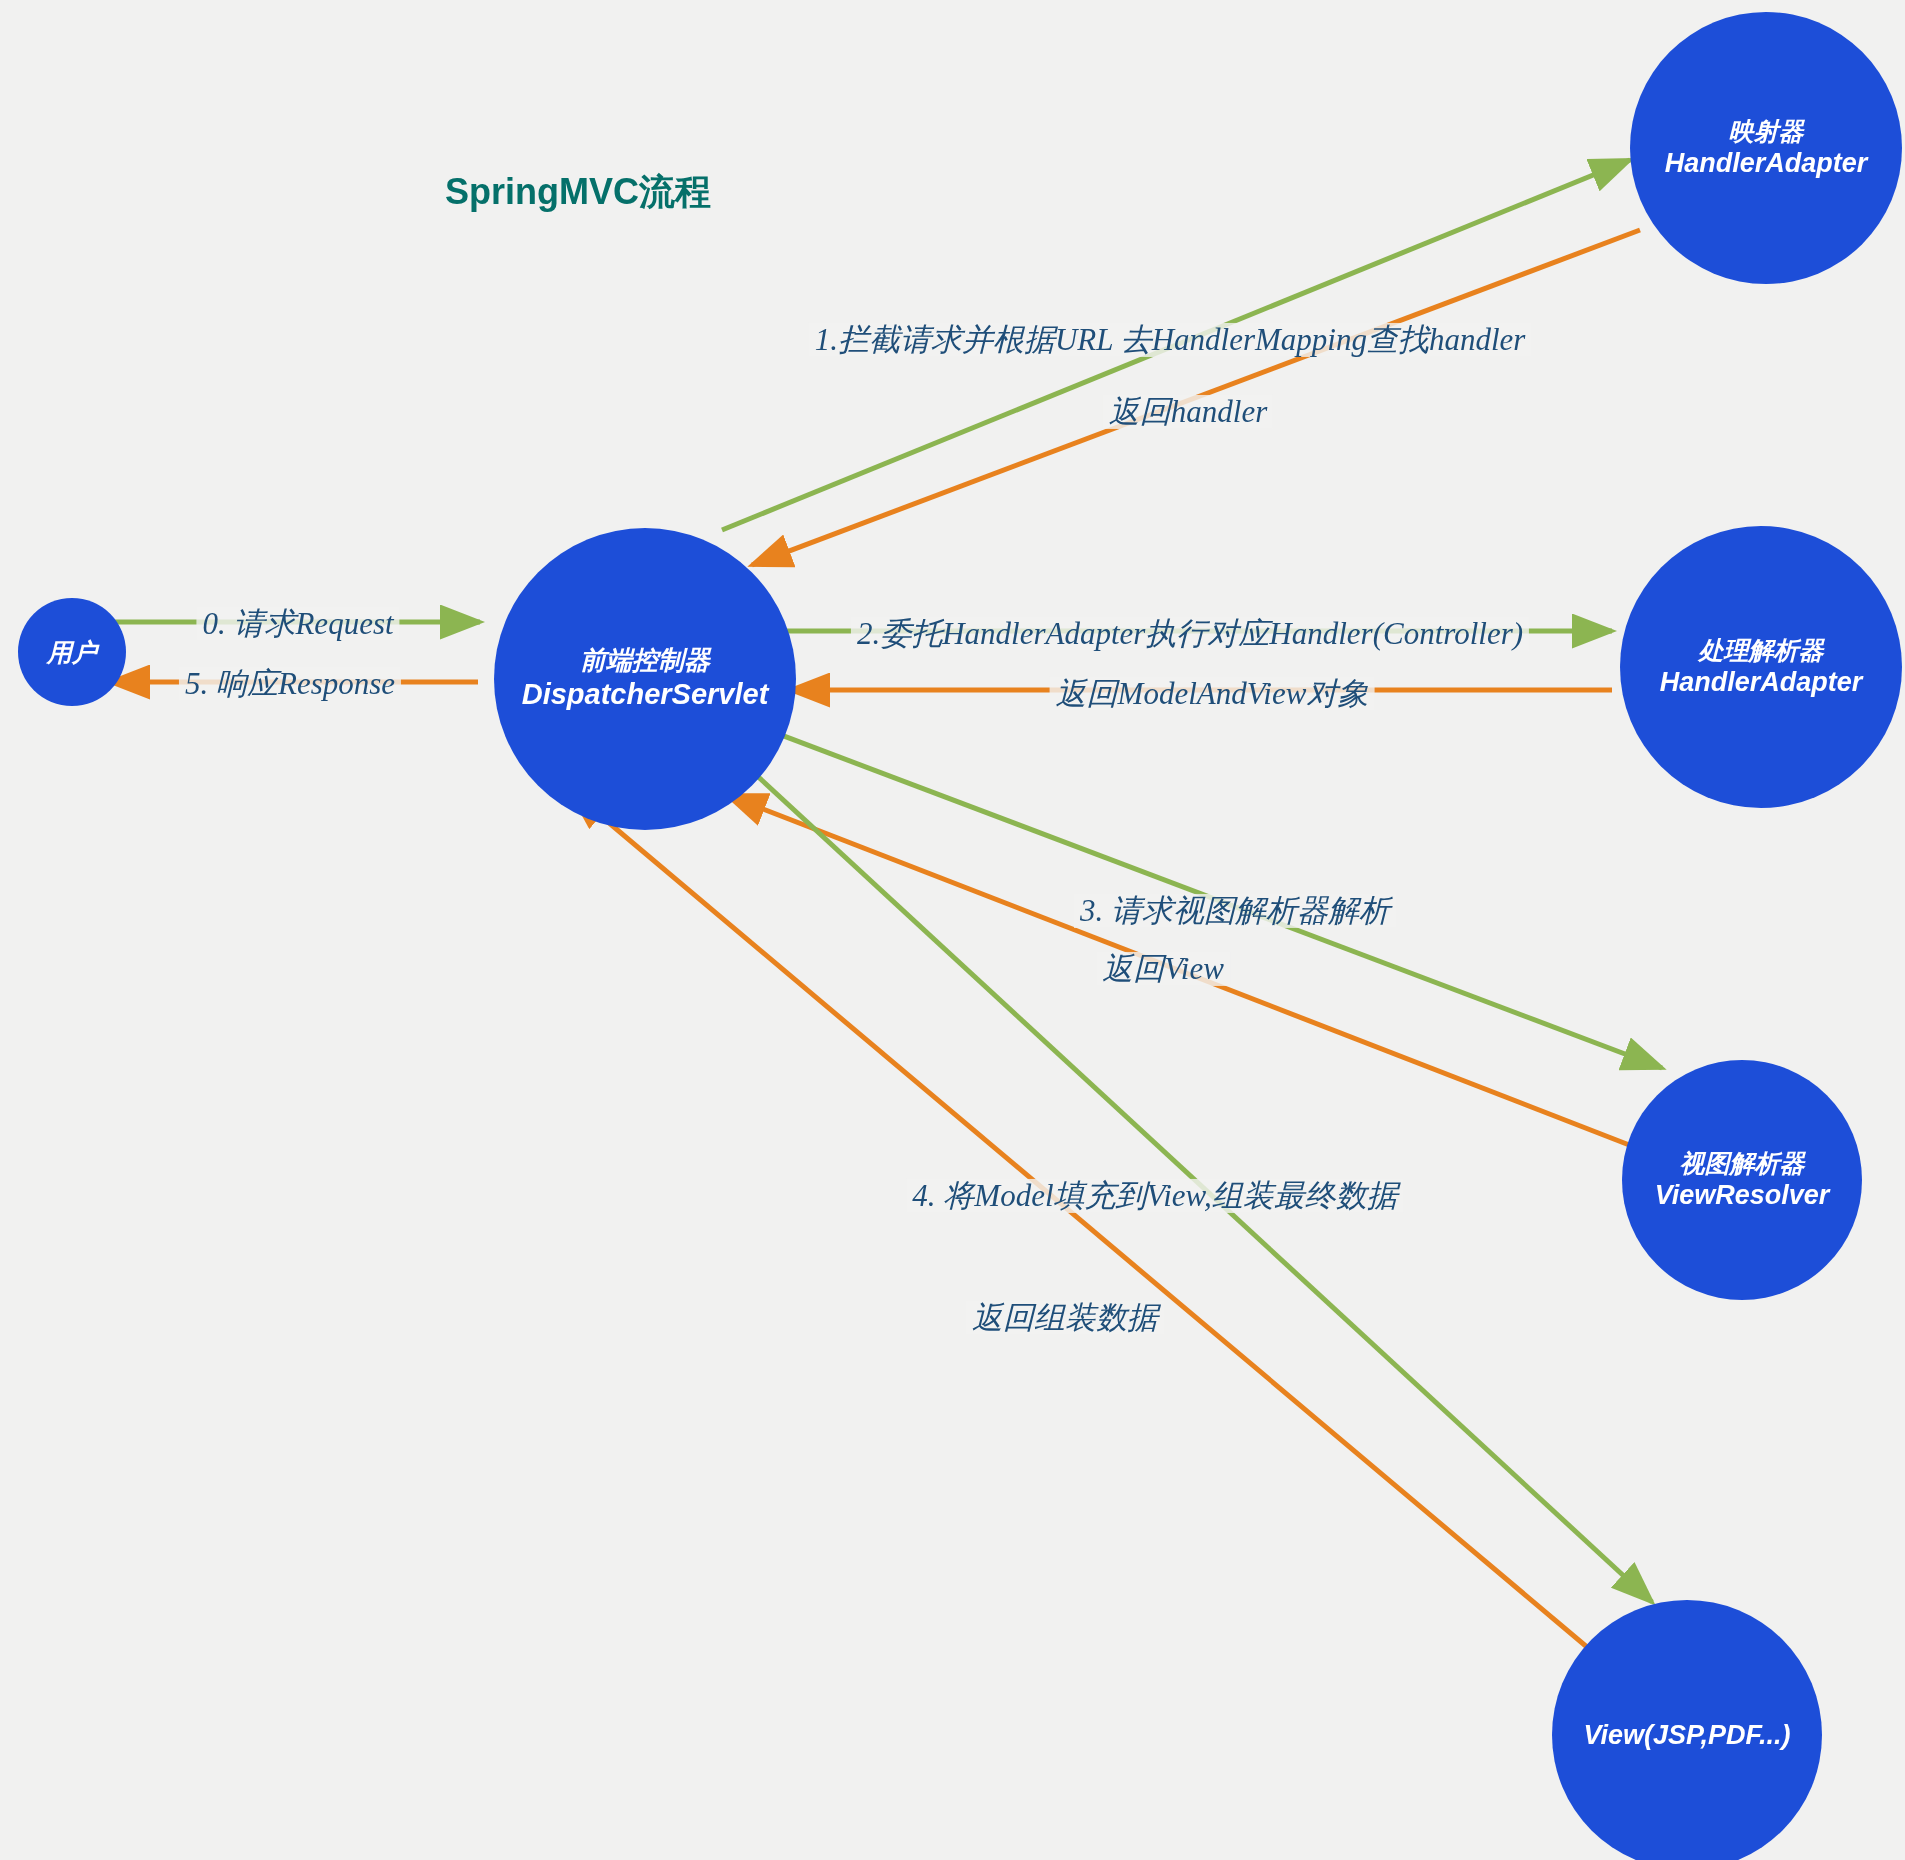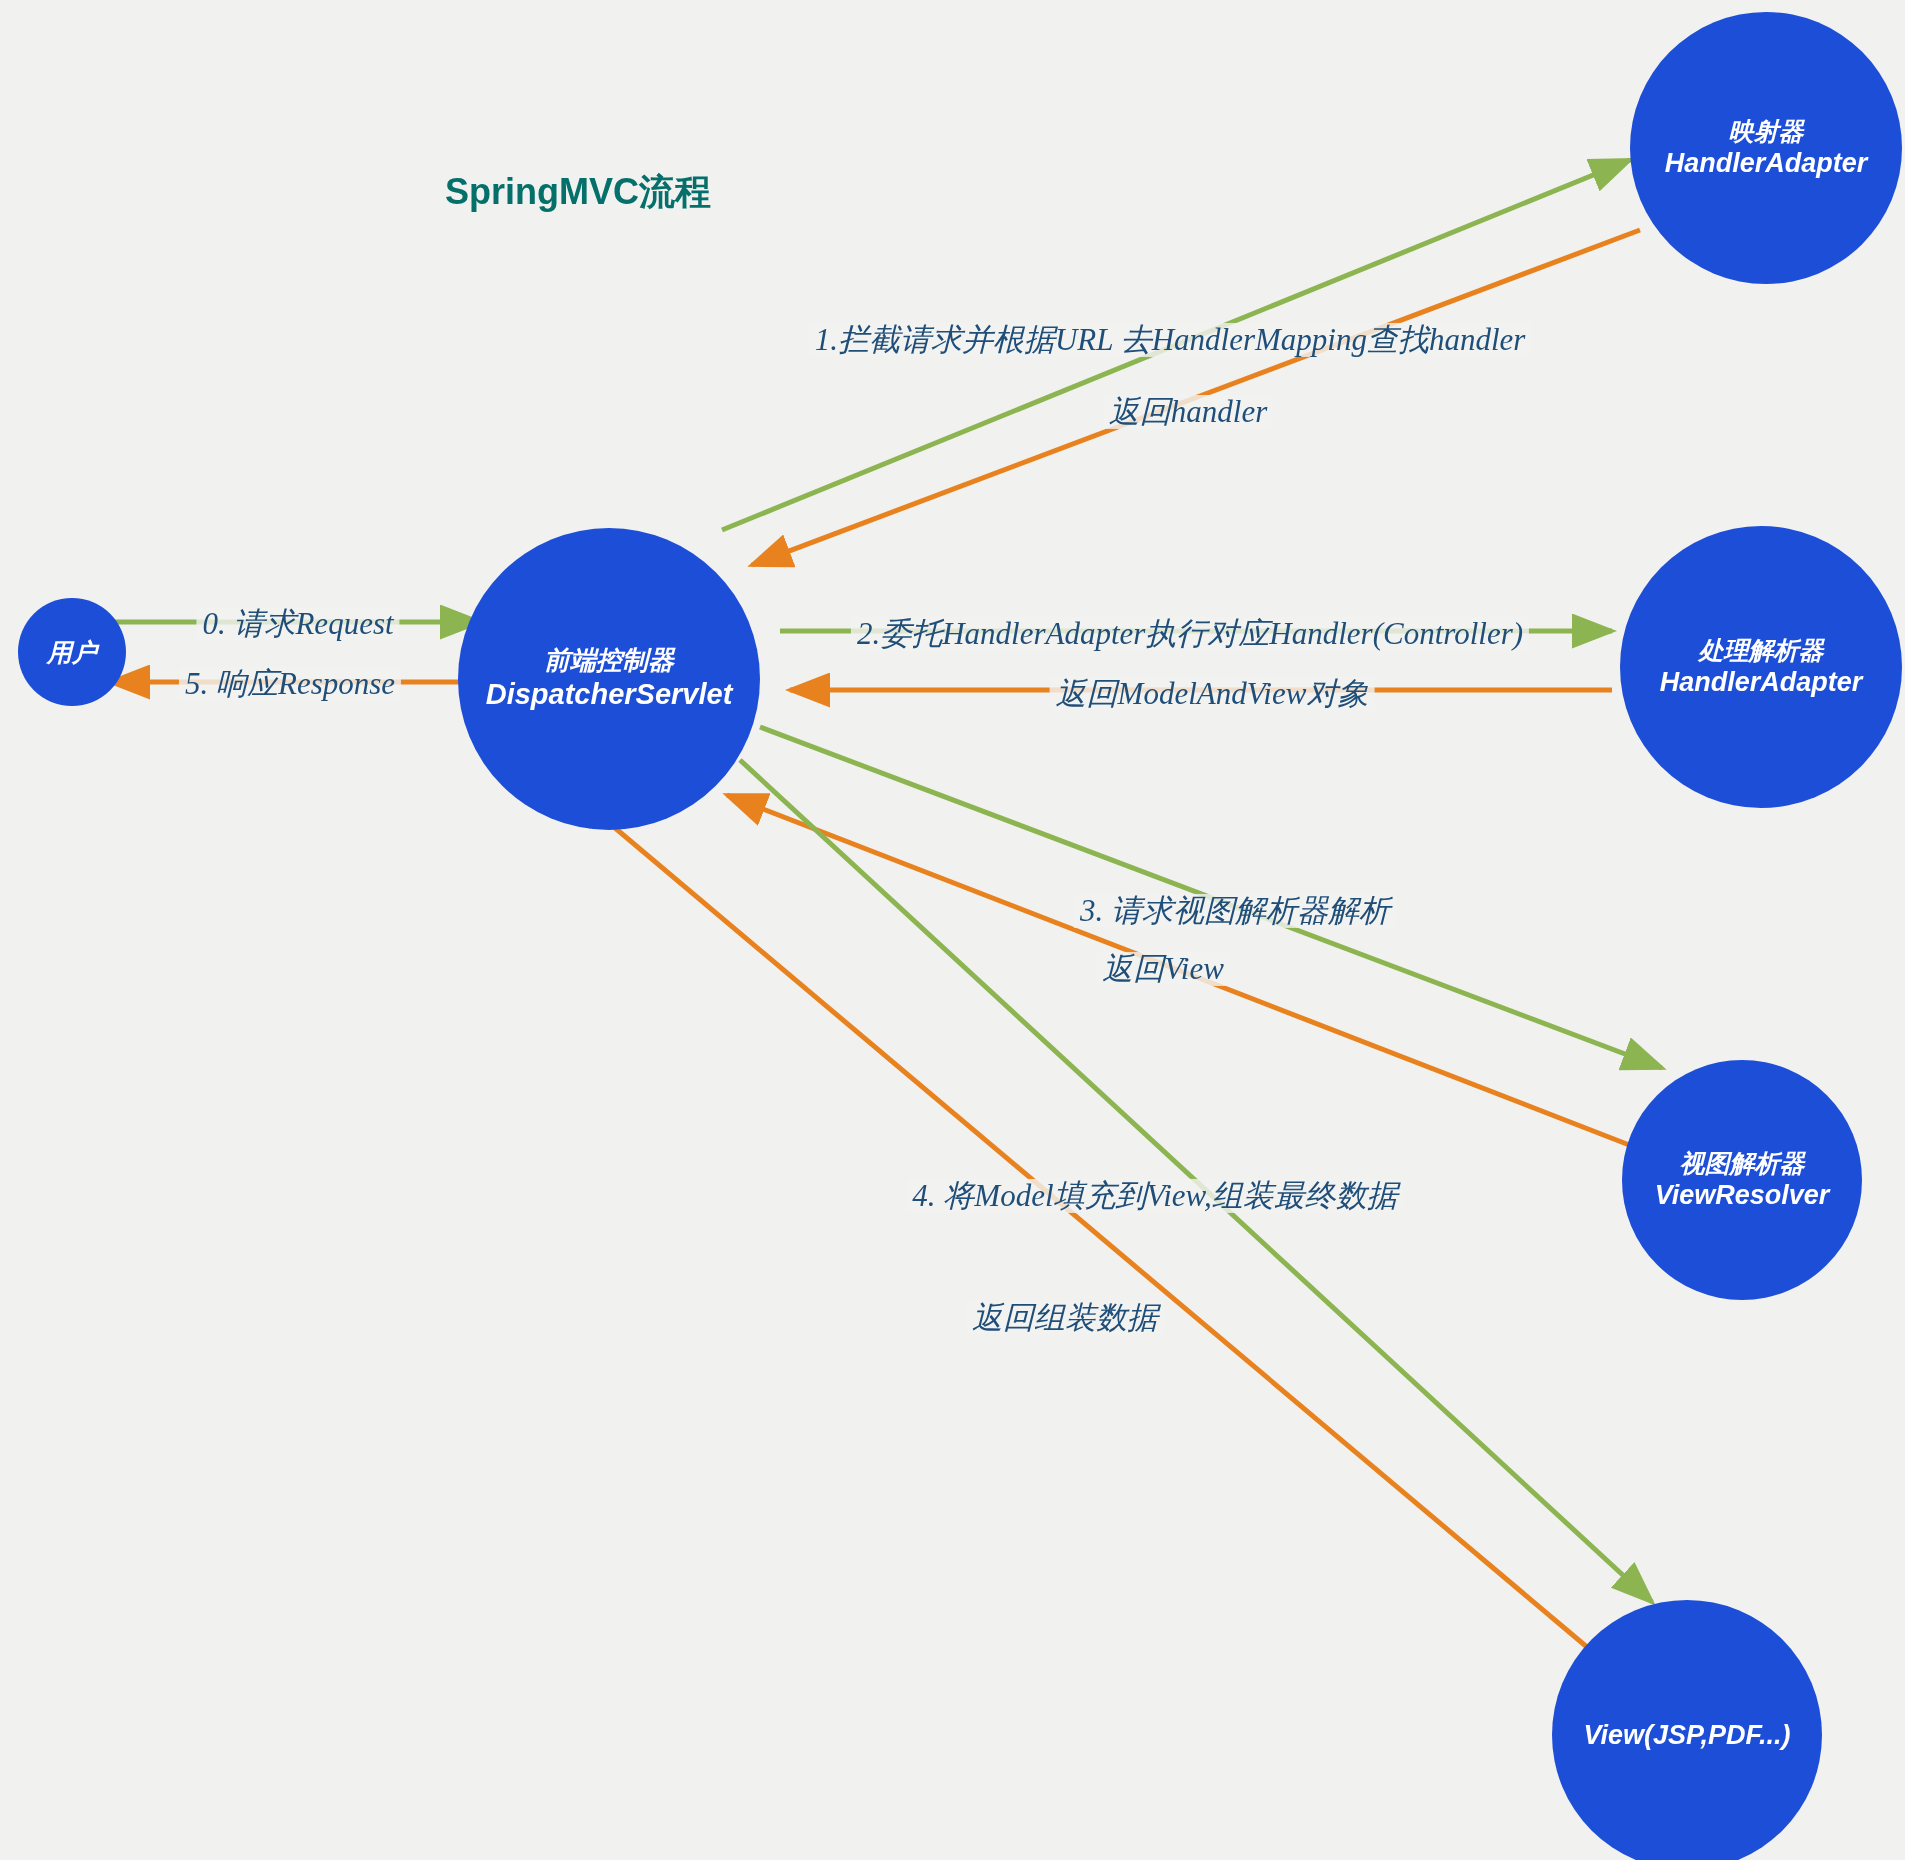--- a/index.html
+++ b/index.html
@@ -113,21 +113,21 @@
 
     <line x1="1600" y1="1658" x2="570" y2="790" stroke="#e8821e" stroke-width="5" marker-end="url(#arrow-orange)"></line>
   </svg>
 
   <div class="diagram-title">SpringMVC流程</div>
 
   <div class="node small" style="left:18px; top:598px; width:108px; height:108px;">
     <div class="line-cn">用户</div>
   </div>
 
-  <div class="node center" style="left:458px; top:528px; width:302px; height:302px;">
+  <div class="node center" style="left:494px; top:528px; width:302px; height:302px;">
     <div class="line-cn">前端控制器</div>
     <div class="line-en">DispatcherServlet</div>
   </div>
 
   <div class="node" style="left:1630px; top:12px; width:272px; height:272px;">
     <div class="line-cn">映射器</div>
     <div class="line-en">HandlerAdapter</div>
   </div>
 
   <div class="node" style="left:1620px; top:526px; width:282px; height:282px;">

